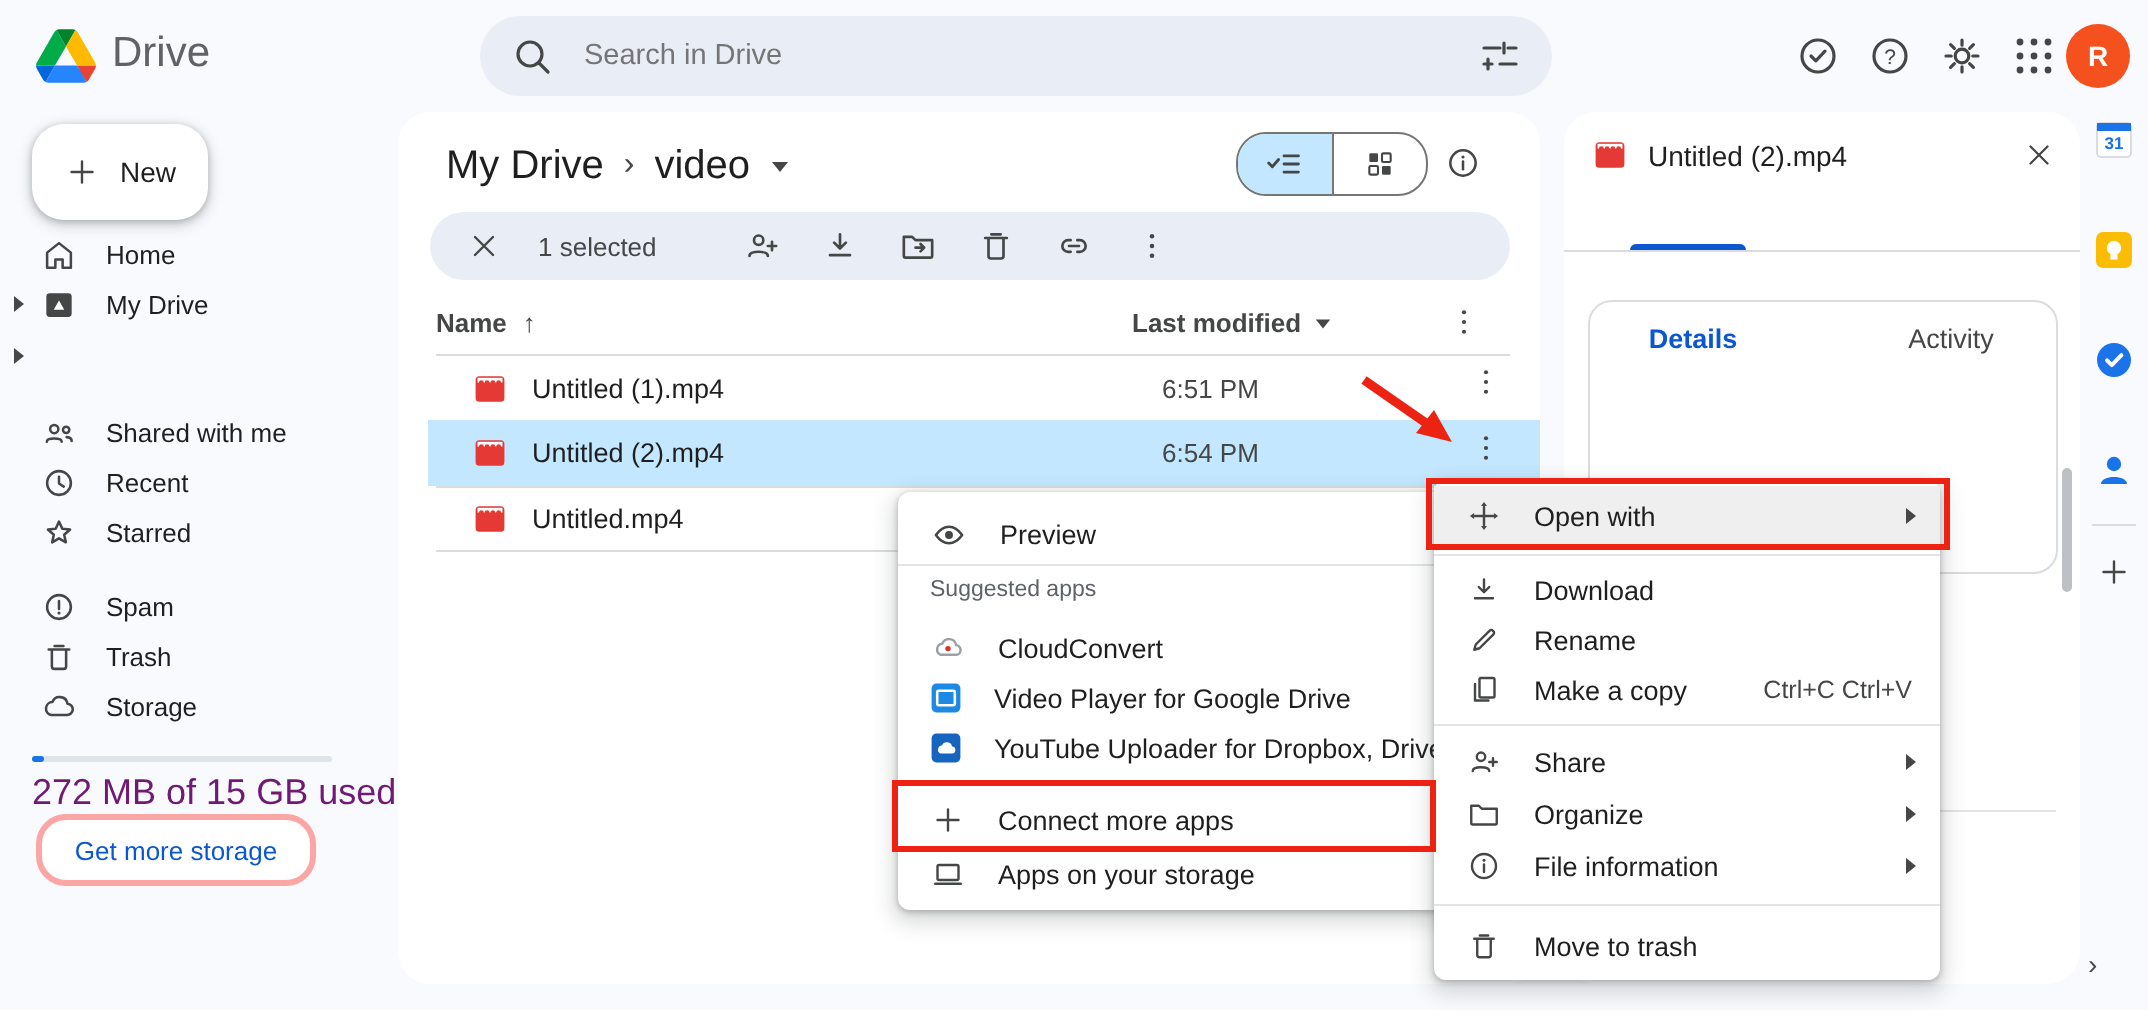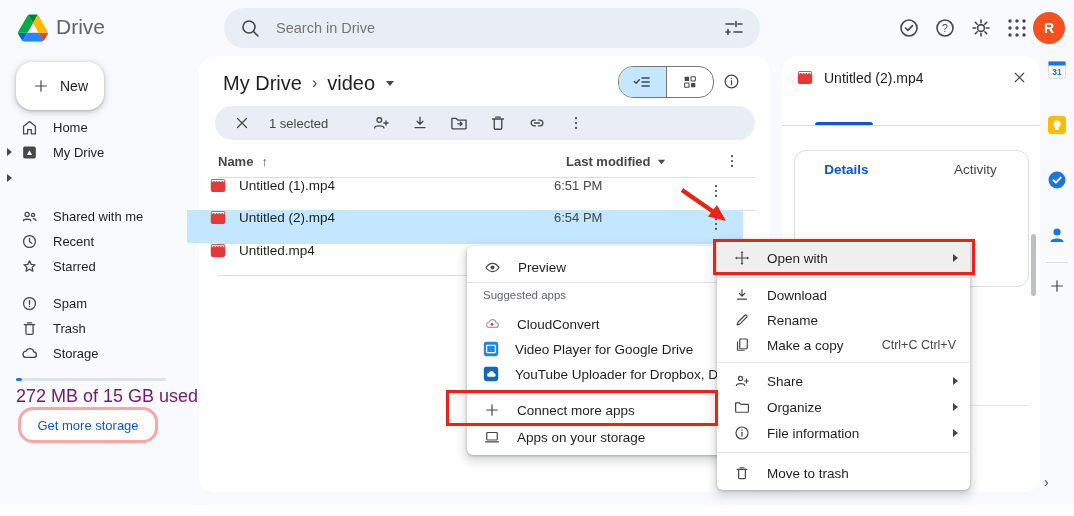--- a/index.html
+++ b/index.html
@@ -5,21 +5,21 @@
   html,body{margin:0;padding:0}
   #app{position:relative;width:1074px;height:516px;background:#f8fafd;overflow:hidden;
        font-family:"Liberation Sans",sans-serif;color:#1f1f1f;font-size:13.5px}
   .abs{position:absolute}
   svg{display:block}
   .st{stroke:#444746;fill:none;stroke-width:1.6;stroke-linecap:round;stroke-linejoin:round}
   .fl{fill:#444746;stroke:none}
 
   
   #logo-text{left:56px;top:15px;font-size:21px;color:#5f6368}
-  #search-bar{left:224px;top:8px;width:536px;height:40px;background:#e9eef6;border-radius:20px;
+  #search-bar{left:240px;top:8px;width:536px;height:40px;background:#e9eef6;border-radius:20px;
               display:flex;align-items:center;padding:16px 14px;box-sizing:border-box}
   #search-input{border:none;outline:none;background:transparent;font-size:14.5px;color:#444746;
                 flex:1;margin-left:12px;font-family:"Liberation Sans",sans-serif}
   .hdr-ic{width:24px;height:24px}
   #avatar{left:1033px;top:12px;width:32px;height:32px;border-radius:50%;background:#f4511e;color:#fff;
           display:flex;align-items:center;justify-content:center;font-size:14px;font-weight:bold}
 
   
   #new-btn{left:16px;top:62px;width:88px;height:48px;background:#fff;border-radius:16px;
            box-shadow:0 1px 3px rgba(60,64,67,.3),0 2px 6px 2px rgba(60,64,67,.15);
@@ -41,30 +41,30 @@
                display:flex;overflow:hidden;background:#fff}
   .seg{flex:1;display:flex;align-items:center;justify-content:center}
   #seg-list{background:#c2e7ff;border-right:1px solid #747775}
   #sel-toolbar{left:215px;top:106px;width:540px;height:34px;background:#e9eef6;border-radius:17px;
                display:flex;align-items:center;box-sizing:border-box;padding-left:10px}
   #sel-count{font-size:13px;color:#444746;margin:0 8px 0 10px}
   .tb-ic{width:34px;height:24px;display:flex;align-items:center;justify-content:center}
 
   .col-hdr{font-size:13px;color:#444746;font-weight:bold}
   .row-line{position:absolute;left:218px;width:537px;height:1px;background:#dadce0}
-  .file-row{position:absolute;left:187px;width:556px;height:32px;display:flex;}
+  .file-row{position:absolute;left:214px;width:556px;height:32px;display:flex;align-items:center}
   .file-ic{margin-left:23px}
   .file-name{margin-left:13px;font-size:13.5px}
   .file-time{position:absolute;left:367px;font-size:13px;color:#444746}
   .row-more{position:absolute;left:520px;top:4px}
 
   
   .menu{position:absolute;background:#fff;border-radius:6px;
         box-shadow:0 1px 3px rgba(60,64,67,.35),0 4px 10px 3px rgba(60,64,67,.18)}
-  #menu-left{left:467px;top:246px;width:303px;height:209px;z-index:5}
+  #menu-left{left:449px;top:246px;width:303px;height:209px;z-index:5}
   #menu-right{left:717px;top:240px;width:253px;height:250px;z-index:6}
   .m-item{position:absolute;left:0;width:100%;height:26px;display:flex;align-items:center;
           box-sizing:border-box;padding-left:16px;gap:16px;font-size:13.5px;color:#1f1f1f}
   .m-div{position:absolute;left:0;width:100%;height:1px;background:#e1e3e6}
   .m-sub{position:absolute;right:12px;width:0;height:0;border-top:4px solid transparent;
          border-bottom:4px solid transparent;border-left:5px solid #444746}
   .m-shortcut{position:absolute;right:14px;font-size:12.5px;color:#444746}
   .m-sec{position:absolute;left:16px;font-size:11.5px;color:#5f6368}
   .hl{background:#efefef}
 

